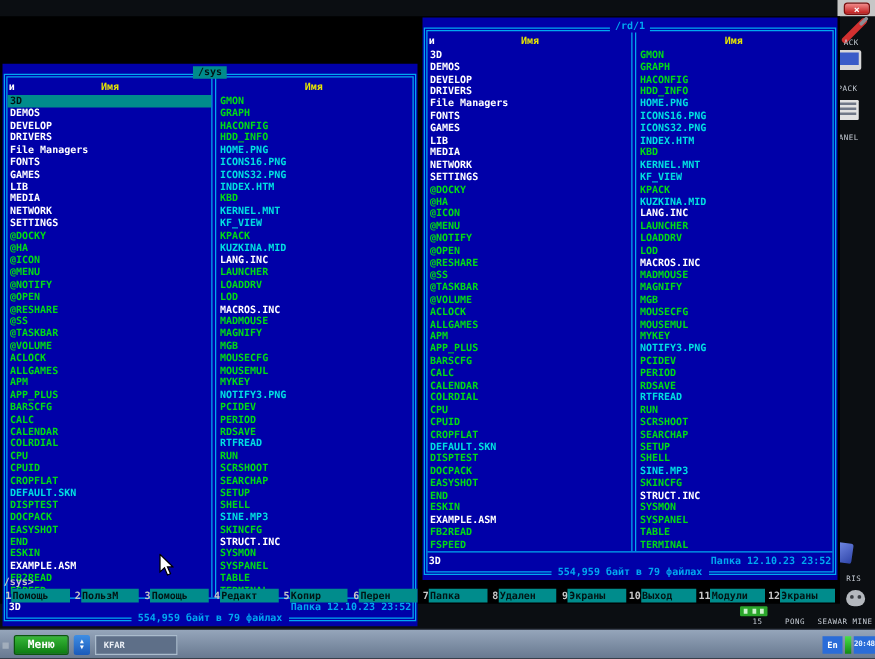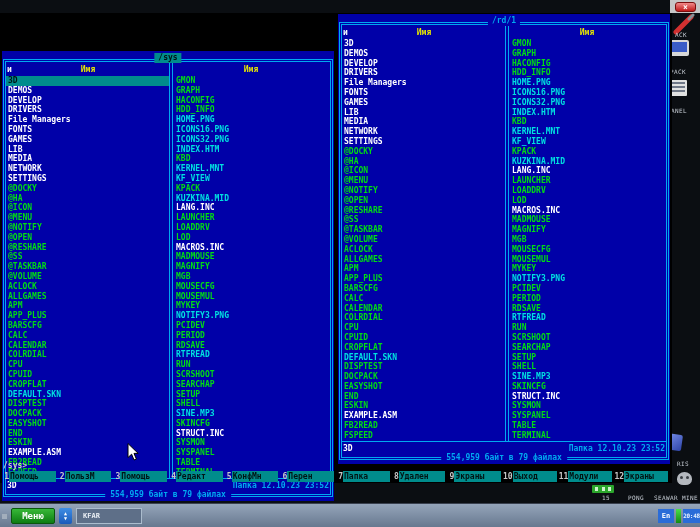--- a/index.html
+++ b/index.html
@@ -356,21 +356,21 @@
         <div class="kslot">
           <span class="knum">3</span>
           <span class="klabel">Помощь</span>
         </div>
         <div class="kslot">
           <span class="knum">4</span>
           <span class="klabel">Редакт</span>
         </div>
         <div class="kslot">
           <span class="knum">5</span>
-          <span class="klabel">КонфМн</span>
+          <span class="klabel">Копир</span>
         </div>
         <div class="kslot">
           <span class="knum">6</span>
           <span class="klabel">Перен</span>
         </div>
         <div class="kslot">
           <span class="knum">7</span>
           <span class="klabel">Папка</span>
         </div>
         <div class="kslot">

